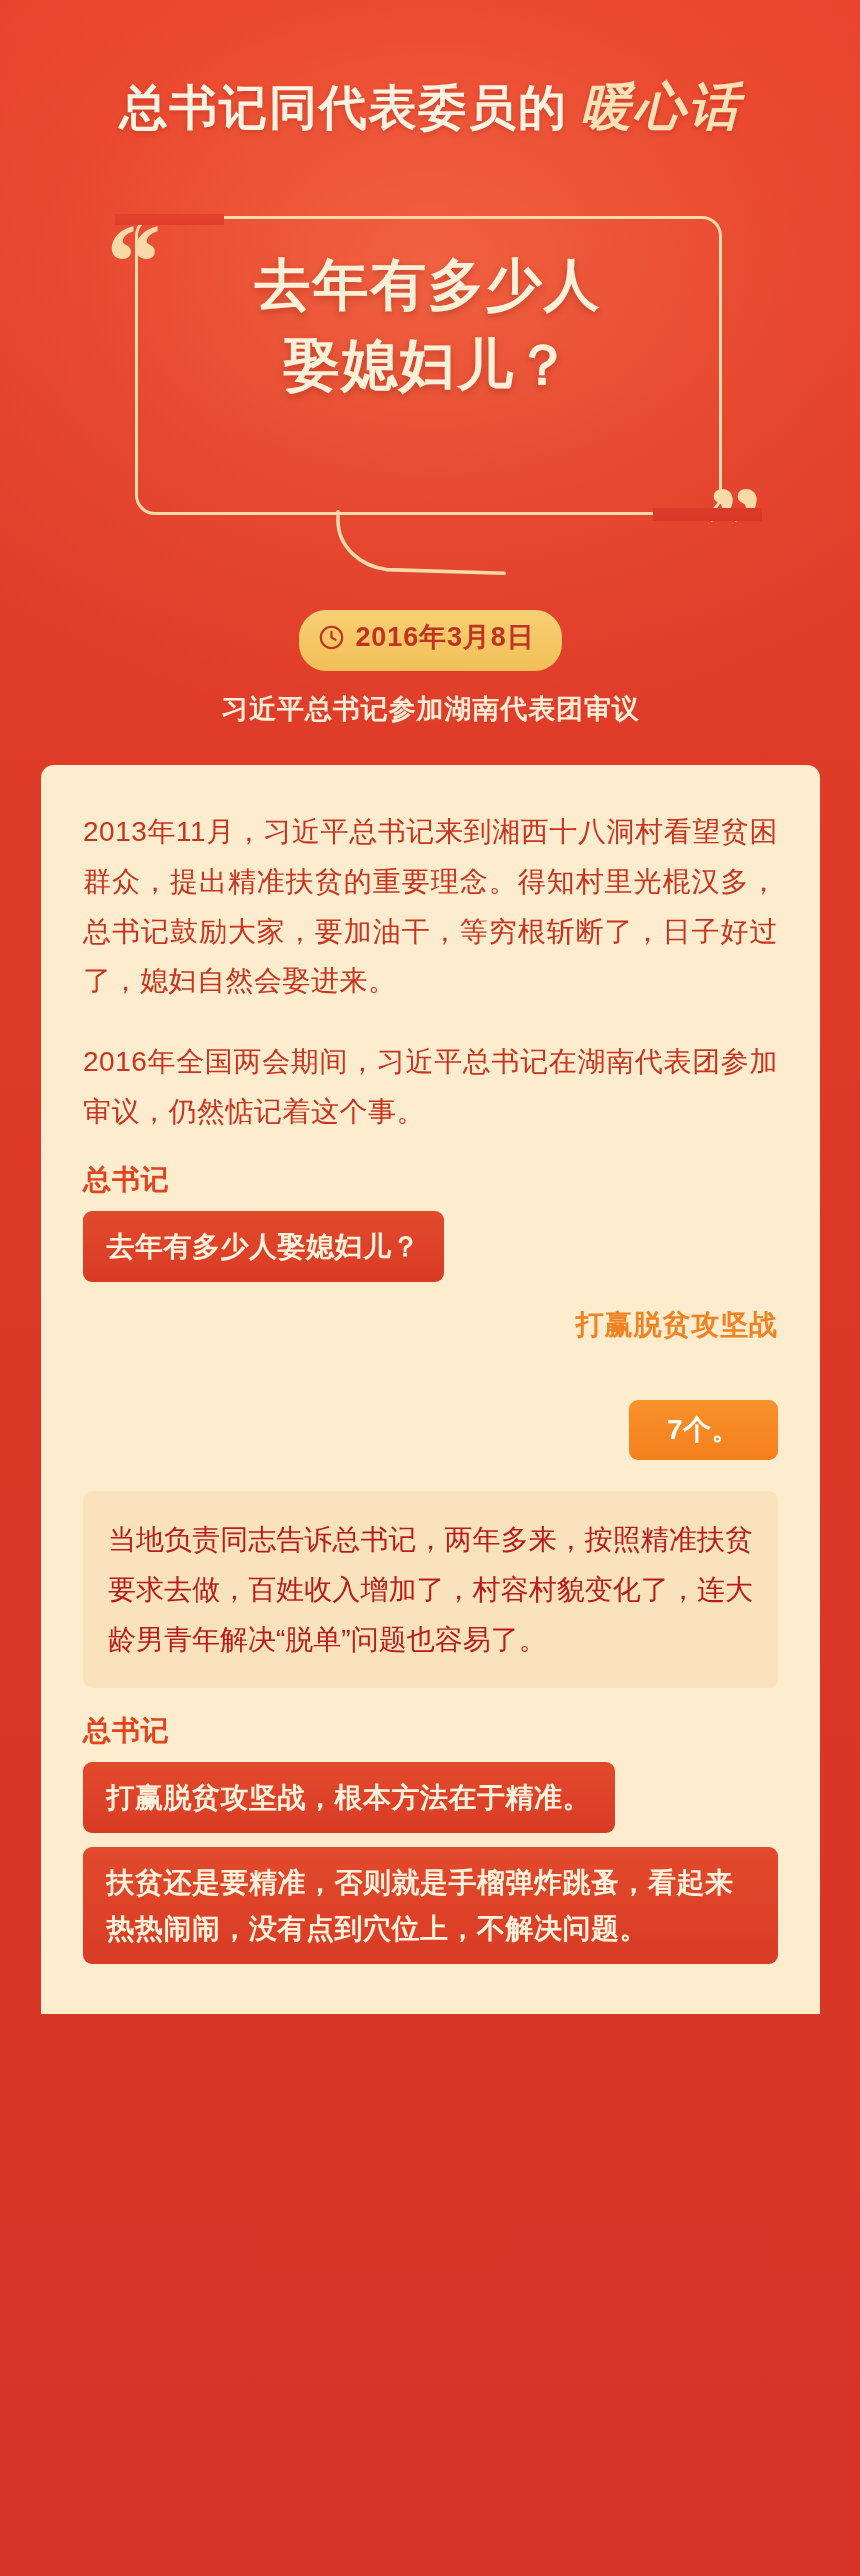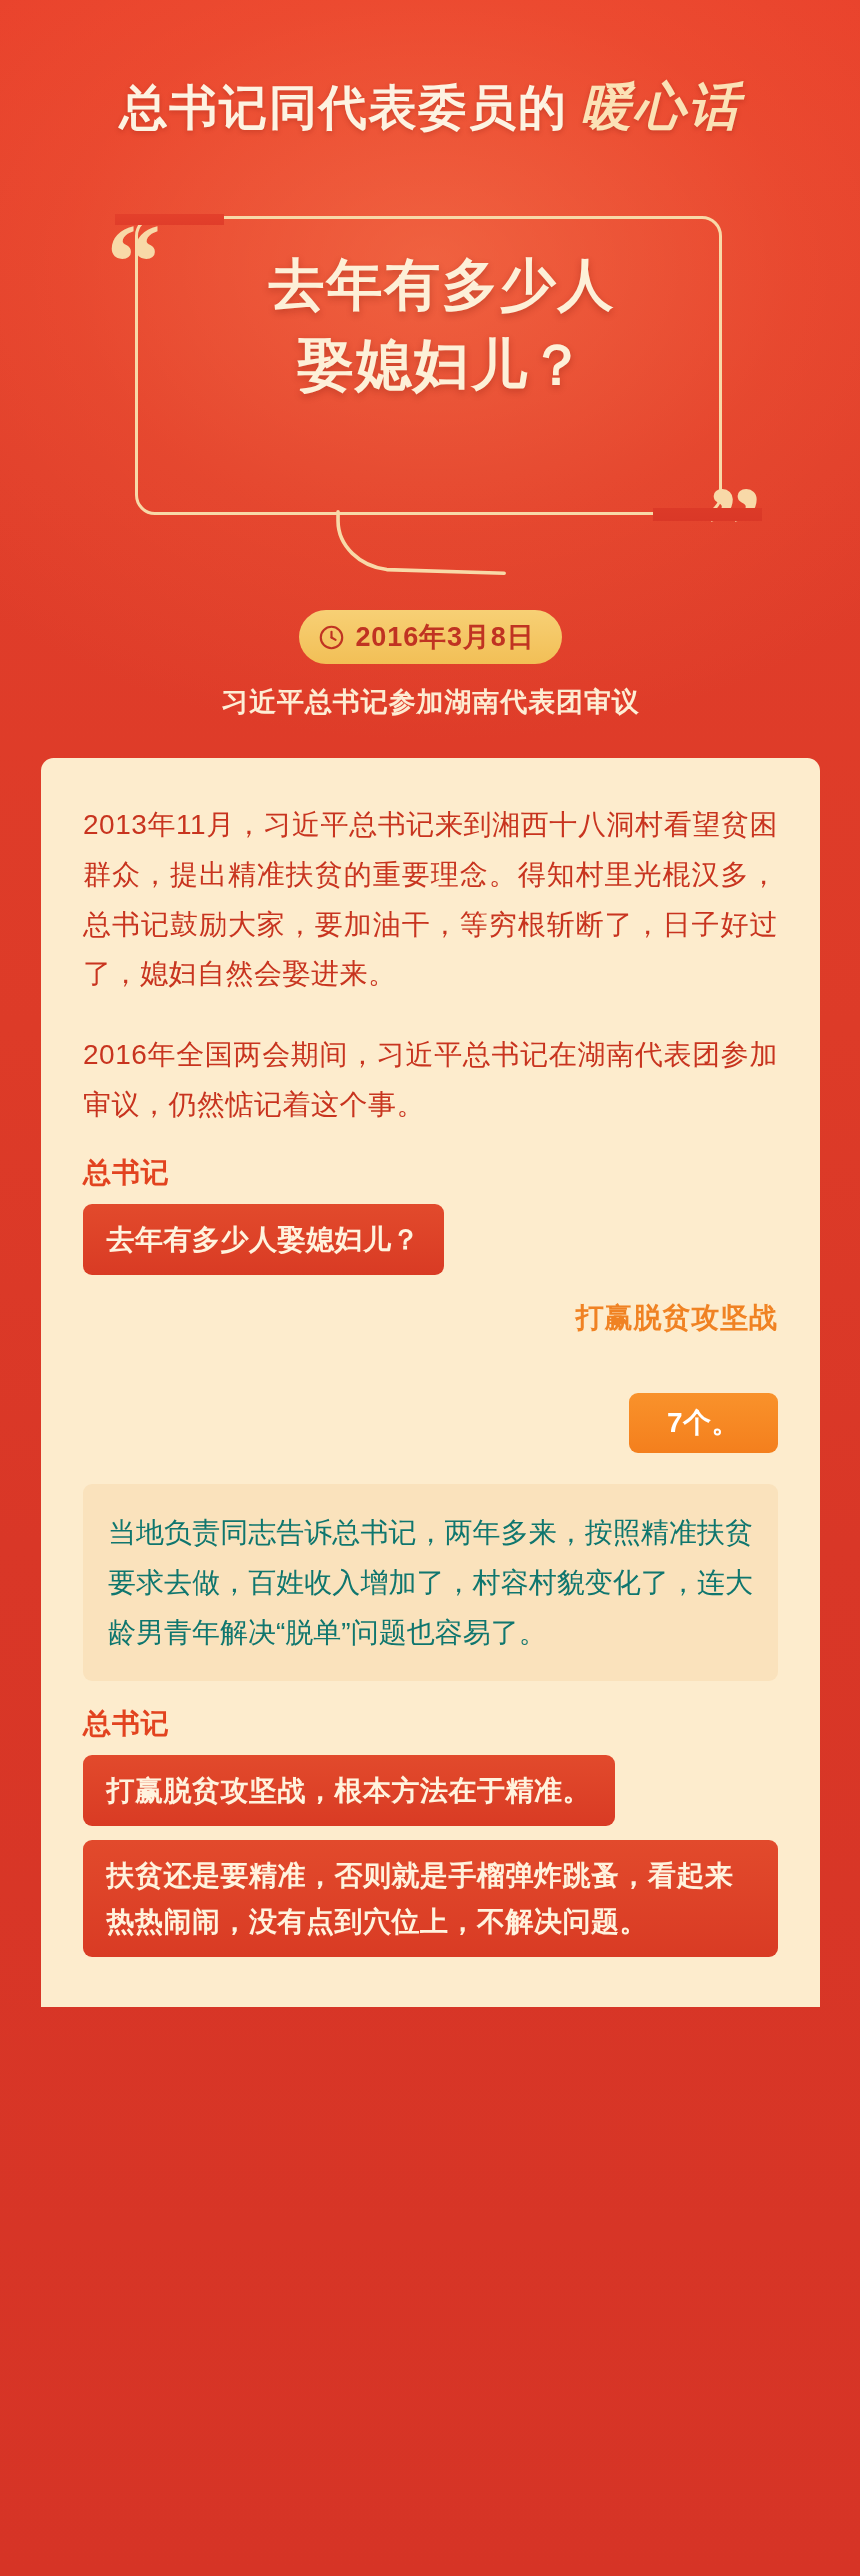--- a/index.html
+++ b/index.html
@@ -128,21 +128,21 @@
     font-size: 109px;
     line-height: 1;
     color: #f8d9a8;
     user-select: none;
   }
   .quote-open { left: 34px; top: 9px; }
   .quote-close { right: 27px; top: 272px; }
 
   .quote-text {
     position: absolute;
-    left: 76px;
+    left: 62px;
     top: 47px;
     width: 587px;
     text-align: center;
     color: #fdf0d8;
     font-size: 56px;
     font-weight: bold;
     line-height: 1.42;
     letter-spacing: 1.8px;
     text-shadow: 0 2.7px 7.2px rgba(120,20,10,0.3);
   }
@@ -156,21 +156,21 @@
   }
   .date-pill {
     display: inline-flex;
     align-items: center;
     gap: 11px;
     background: #f5c96b;
     background: linear-gradient(180deg, #f7d075, #f2bf56);
     color: #c03322;
     font-size: 27px;
     font-weight: bold;
-    padding: 9px 27px 9px 20px;
+    padding: 9px 27px 16px 20px;
     border-radius: 27px;
     letter-spacing: 0.9px;
   }
   .clock-icon {
     width: 25px;
     height: 25px;
     flex: 0 0 25px;
   }
   .subtitle {
     margin-top: 20px;
@@ -239,21 +239,21 @@
     padding: 11px 38px;
     border-radius: 9px;
     letter-spacing: 0.5px;
     margin-top: 44px;
   }
   .inner-note {
     background: #fae2bc;
     border-radius: 9px;
     padding: 23.6px 25px;
     margin-top: 31px;
-    color: #0f766e;
+    color: #b91c1c;
     font-size: 28px;
     line-height: 1.78;
     text-align: justify;
   }
   .bubble-stack { margin-top: 7.2px; }
   .bubble-stack .bubble-red { margin-bottom: 14.5px; }
 
   
   .footer {
     position: relative;

